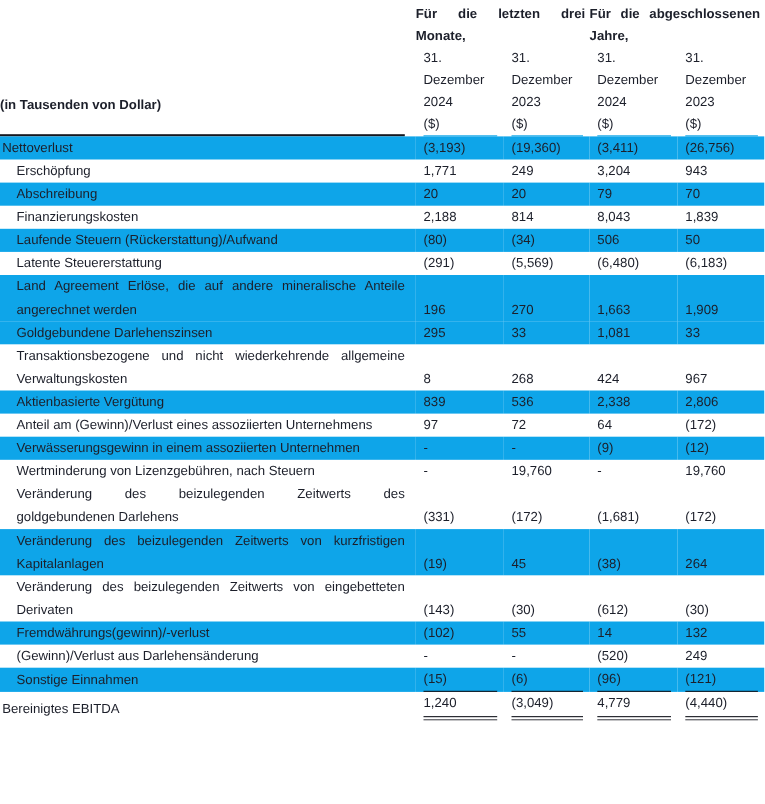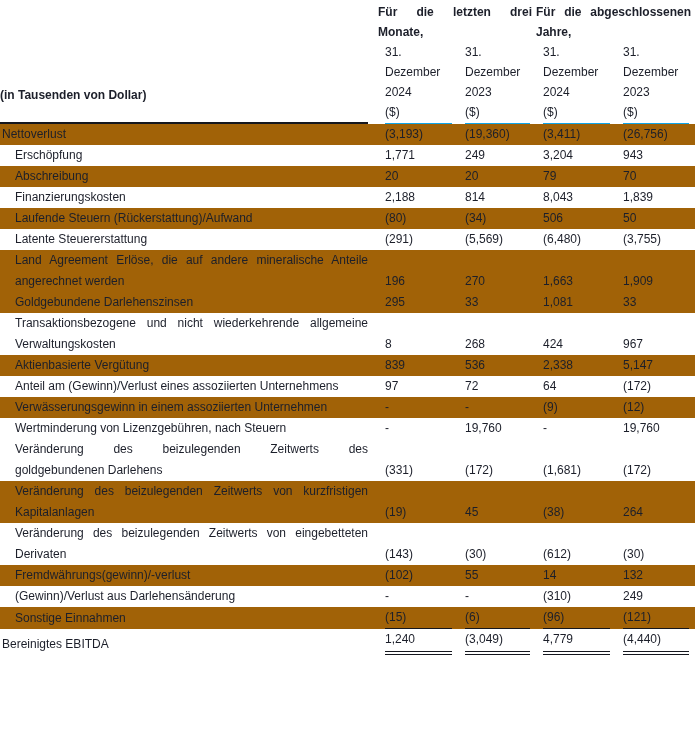--- a/index.html
+++ b/index.html
@@ -36,21 +36,21 @@
   .unit .ui {
     line-height: 20px;
     margin-right: 10px;
     border-bottom: 2px solid #15171e;
     padding-bottom: 17px;
     font-weight: bold;
   }
 
   
   tbody td { padding: 0; vertical-align: bottom; line-height: 21px; }
-  tr.shade td { background: #a16207; margin-top: 28px; }
+  tr.shade td { background: #0ea5e9; margin-top: 28px; }
   td.lbl { padding-left: 2px; padding-right: 10px; text-align: left; }
   td.lbl.ind { padding-left: 15px; }
   td.val { padding-left: 7px; padding-right: 6px; }
   td.val .vi { display: block; }
   tr.u1 td.val .vi { border-bottom: 1px solid #15171e; }
   tr.u2 td.val .vi { border-bottom: 4px double #15171e; padding-bottom: 1px; }
 
   
   .stretch { text-align: justify; text-align-last: justify; }
 </style>
@@ -196,21 +196,21 @@
       <td class="val">
           <div class="vi">(291)</div>
         </td>
       <td class="val">
           <div class="vi">(5,569)</div>
         </td>
       <td class="val">
           <div class="vi">(6,480)</div>
         </td>
       <td class="val">
-          <div class="vi">(3,755)</div>
+          <div class="vi">(6,183)</div>
         </td>
     </tr>
     <tr class="shade">
       <td class="lbl ind">
           <div class="stretch">Land Agreement Erlöse, die auf andere mineralische Anteile</div>
           <div>angerechnet werden</div>
         </td>
       <td class="val">
           <div class="vi">196</div>
         </td>
@@ -262,21 +262,21 @@
       <td class="val">
           <div class="vi">839</div>
         </td>
       <td class="val">
           <div class="vi">536</div>
         </td>
       <td class="val">
           <div class="vi">2,338</div>
         </td>
       <td class="val">
-          <div class="vi">5,147</div>
+          <div class="vi">2,806</div>
         </td>
     </tr>
     <tr>
       <td class="lbl ind">Anteil am (Gewinn)/Verlust eines assoziierten Unternehmens</td>
       <td class="val">
           <div class="vi">97</div>
         </td>
       <td class="val">
           <div class="vi">72</div>
         </td>
@@ -388,21 +388,21 @@
     </tr>
     <tr>
       <td class="lbl ind">(Gewinn)/Verlust aus Darlehensänderung</td>
       <td class="val">
           <div class="vi">-</div>
         </td>
       <td class="val">
           <div class="vi">-</div>
         </td>
       <td class="val">
-          <div class="vi">(310)</div>
+          <div class="vi">(520)</div>
         </td>
       <td class="val">
           <div class="vi">249</div>
         </td>
     </tr>
     <tr class="shade u1">
       <td class="lbl ind">Sonstige Einnahmen</td>
       <td class="val">
           <div class="vi">(15)</div>
         </td>

